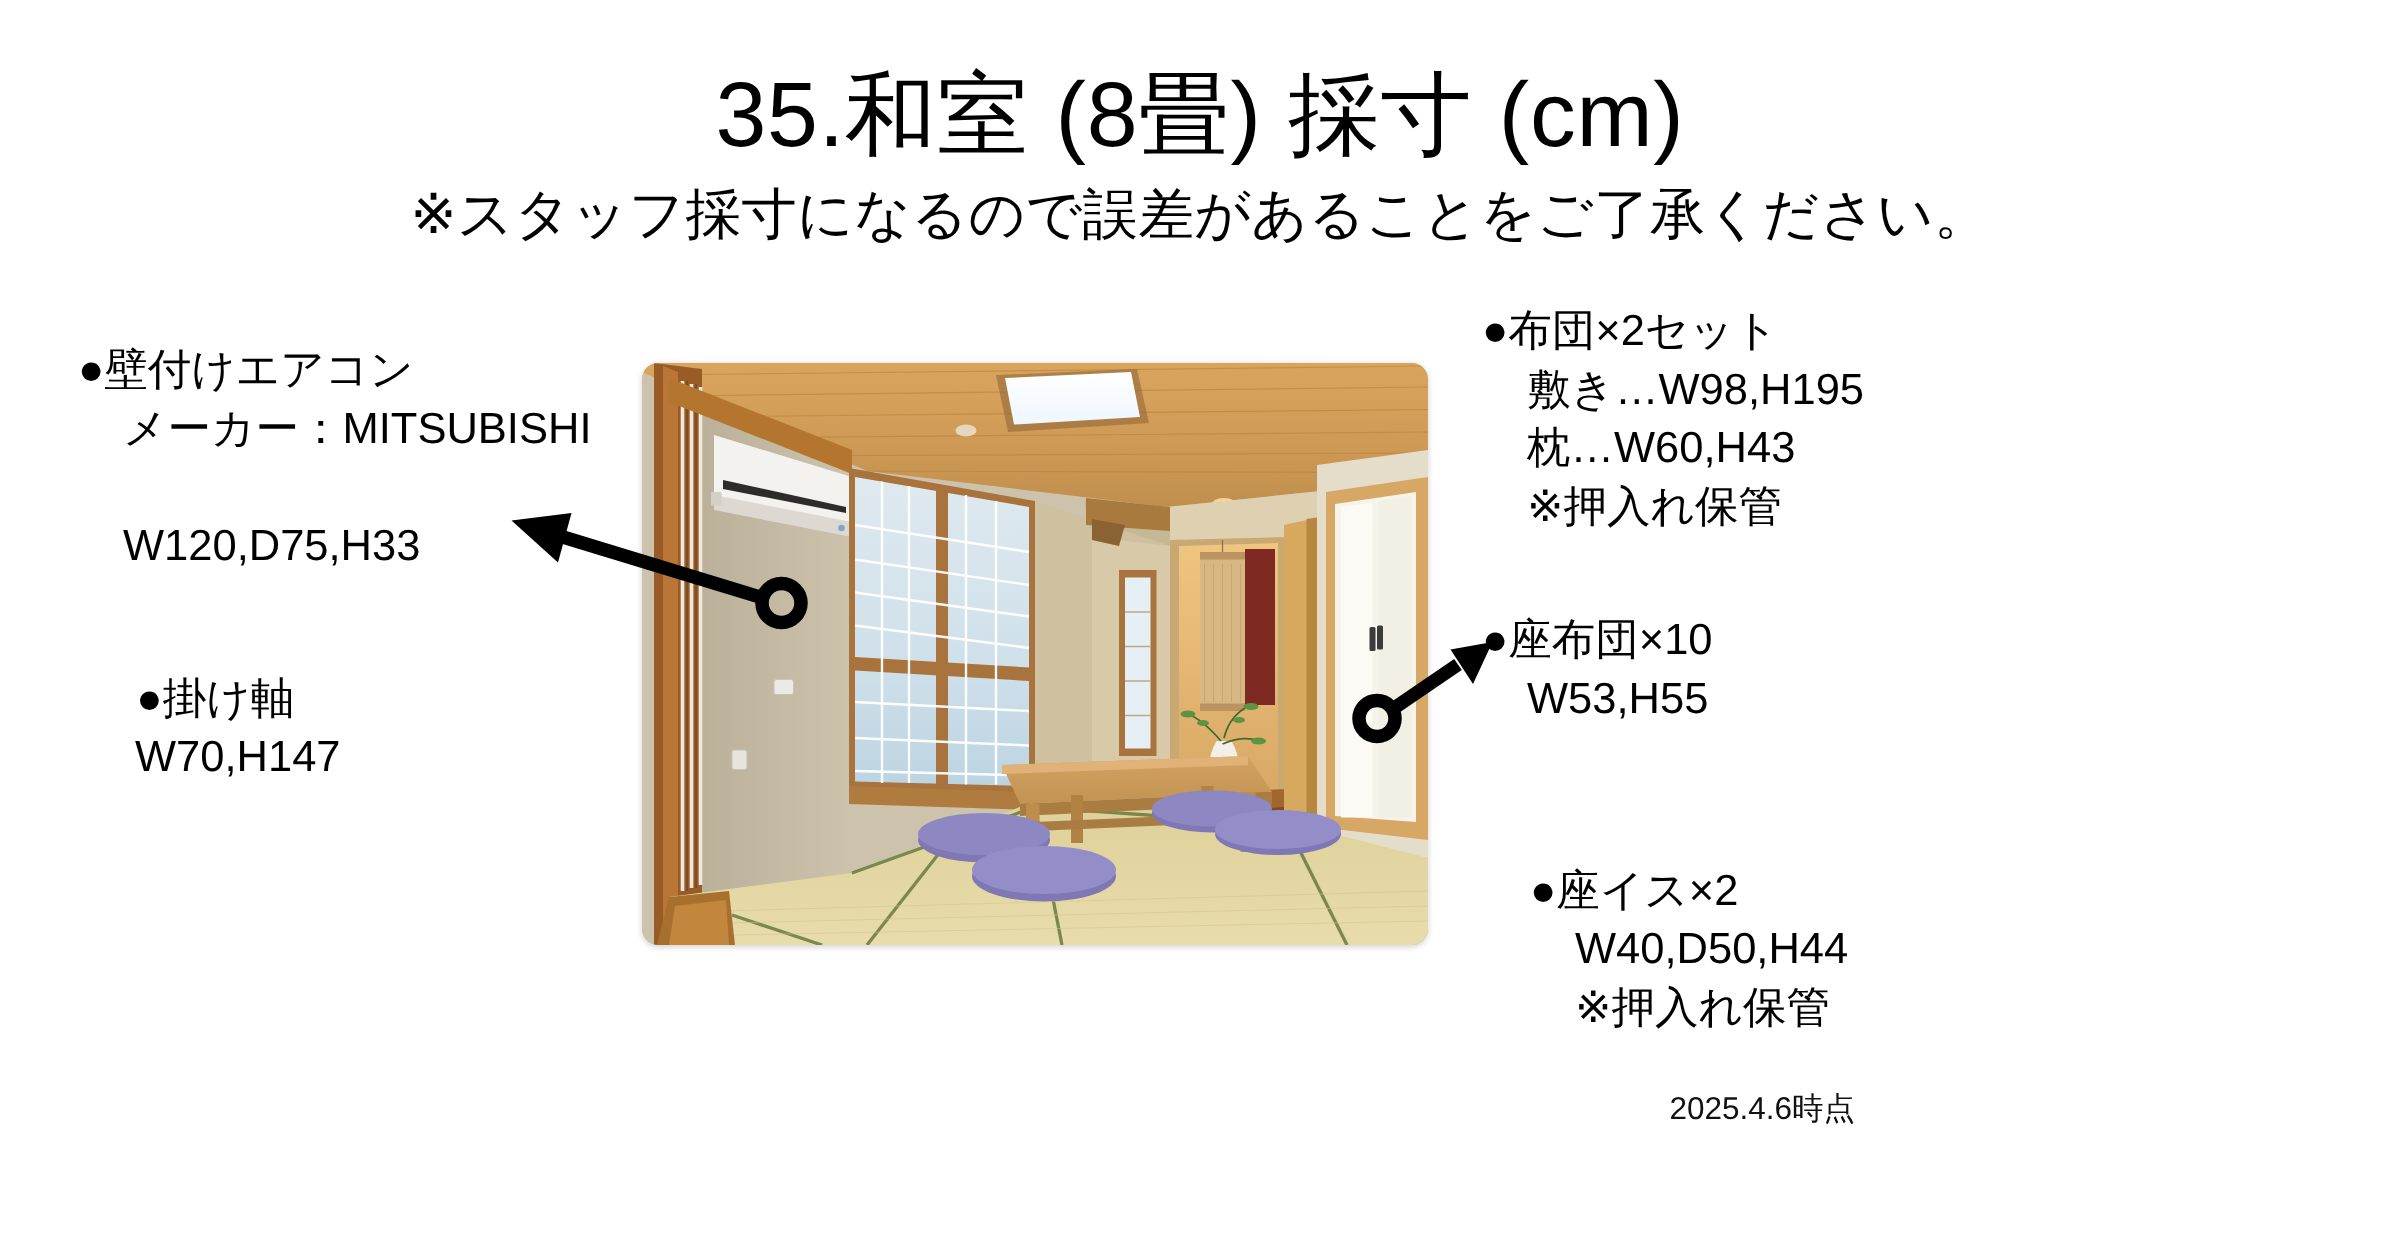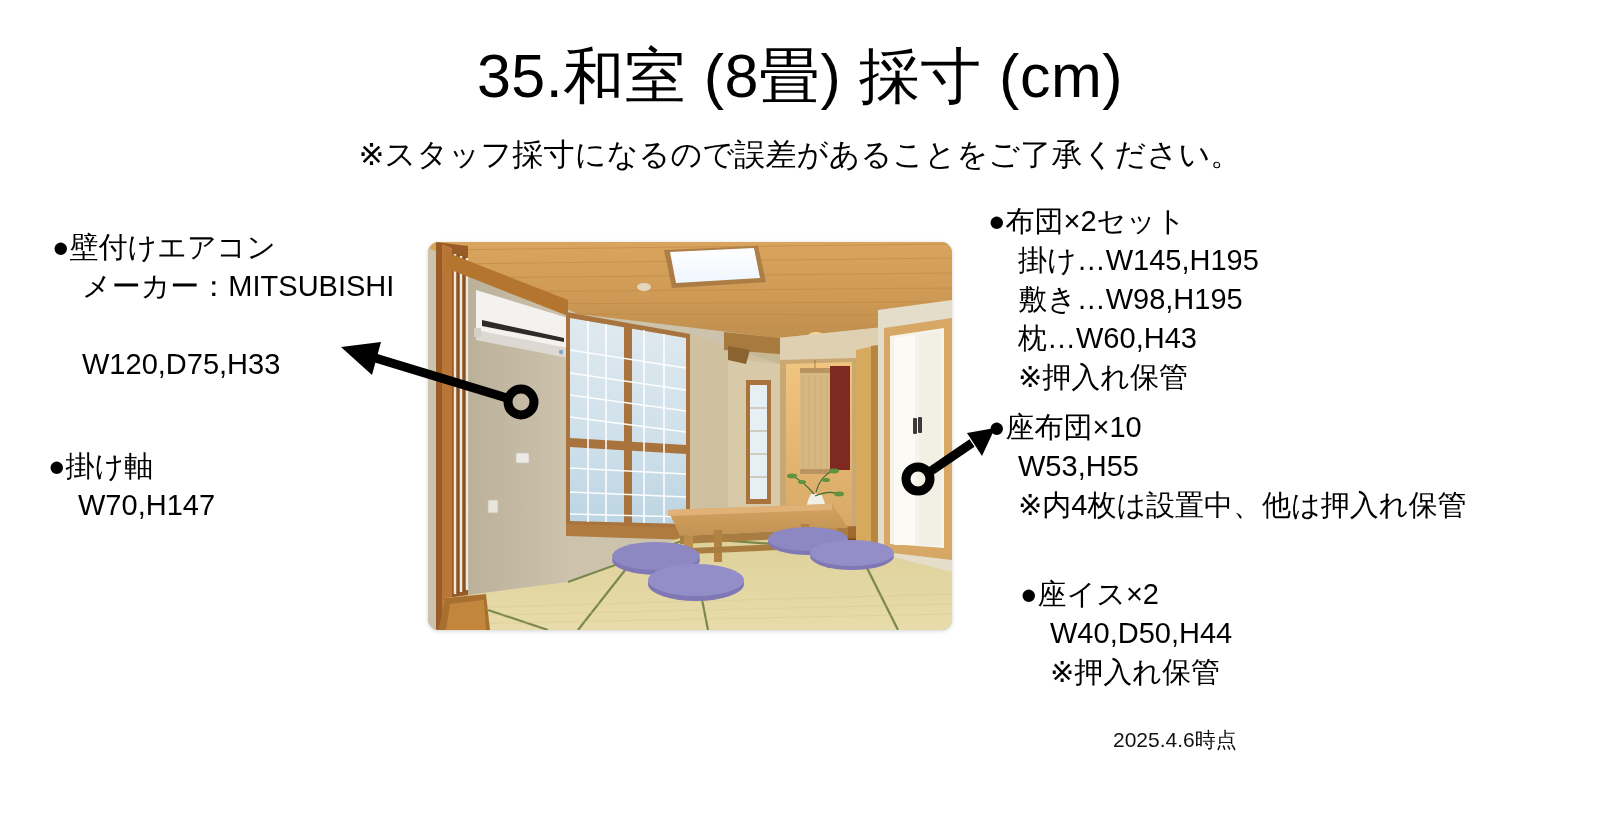--- a/index.html
+++ b/index.html
@@ -28,22 +28,22 @@
   }
   .page-title {
     font-size: 61px;
     line-height: 1.0;
     font-weight: 400;
     letter-spacing: 0.5px;
     color: #000;
     white-space: nowrap;
   }
   .page-subtitle {
-    margin-top: 32px;
-    font-size: 31px;
+    margin-top: 17px;
+    font-size: 37px;
     line-height: 1.0;
     font-weight: 400;
     letter-spacing: 0.2px;
     color: #000;
     white-space: nowrap;
   }
 
   
   .anno-group {
     position: absolute;
@@ -57,21 +57,21 @@
     text-indent: 0;
   }
   .anno-line {
     display: block;
     padding-left: 30px;
   }
 
   
   #grp-aircon   { left: 52px;  top: 228px; }
   #grp-zataku   { left: 52px;  top: 345px; }
-  #grp-kakejiku { left: 48px;  top: 447px; }
+  #grp-kakejiku { left: 60px;  top: 447px; text-align: center; }
 
   
   #grp-futon    { left: 988px; top: 202px; }
   #grp-zabuton  { left: 988px; top: 408px; }
   #grp-zaisu    { left: 988px; top: 575px; margin-left: 32px; }
 
   
   .date-stamp {
     position: absolute;
     left: 1113px;
@@ -371,30 +371,28 @@
   <span class="anno-line">W120,D75,H33</span>
 </div>
 
 <div class="anno-group" id="grp-kakejiku">
   <span class="anno-head">●掛け軸</span>
   <span class="anno-line">W70,H147</span>
 </div>
 
 <div class="anno-group" id="grp-futon">
   <span class="anno-head">●布団×2セット</span>
-  <span class="anno-line">掛け…W145,H195</span>
   <span class="anno-line">敷き…W98,H195</span>
   <span class="anno-line">枕…W60,H43</span>
   <span class="anno-line">※押入れ保管</span>
 </div>
 
 <div class="anno-group" id="grp-zabuton">
   <span class="anno-head">●座布団×10</span>
   <span class="anno-line">W53,H55</span>
-  <span class="anno-line">※内4枚は設置中、他は押入れ保管</span>
 </div>
 
 <div class="anno-group" id="grp-zaisu">
   <span class="anno-head">●座イス×2</span>
   <span class="anno-line">W40,D50,H44</span>
   <span class="anno-line">※押入れ保管</span>
 </div>
 
 <div class="date-stamp">2025.4.6時点</div>
 

